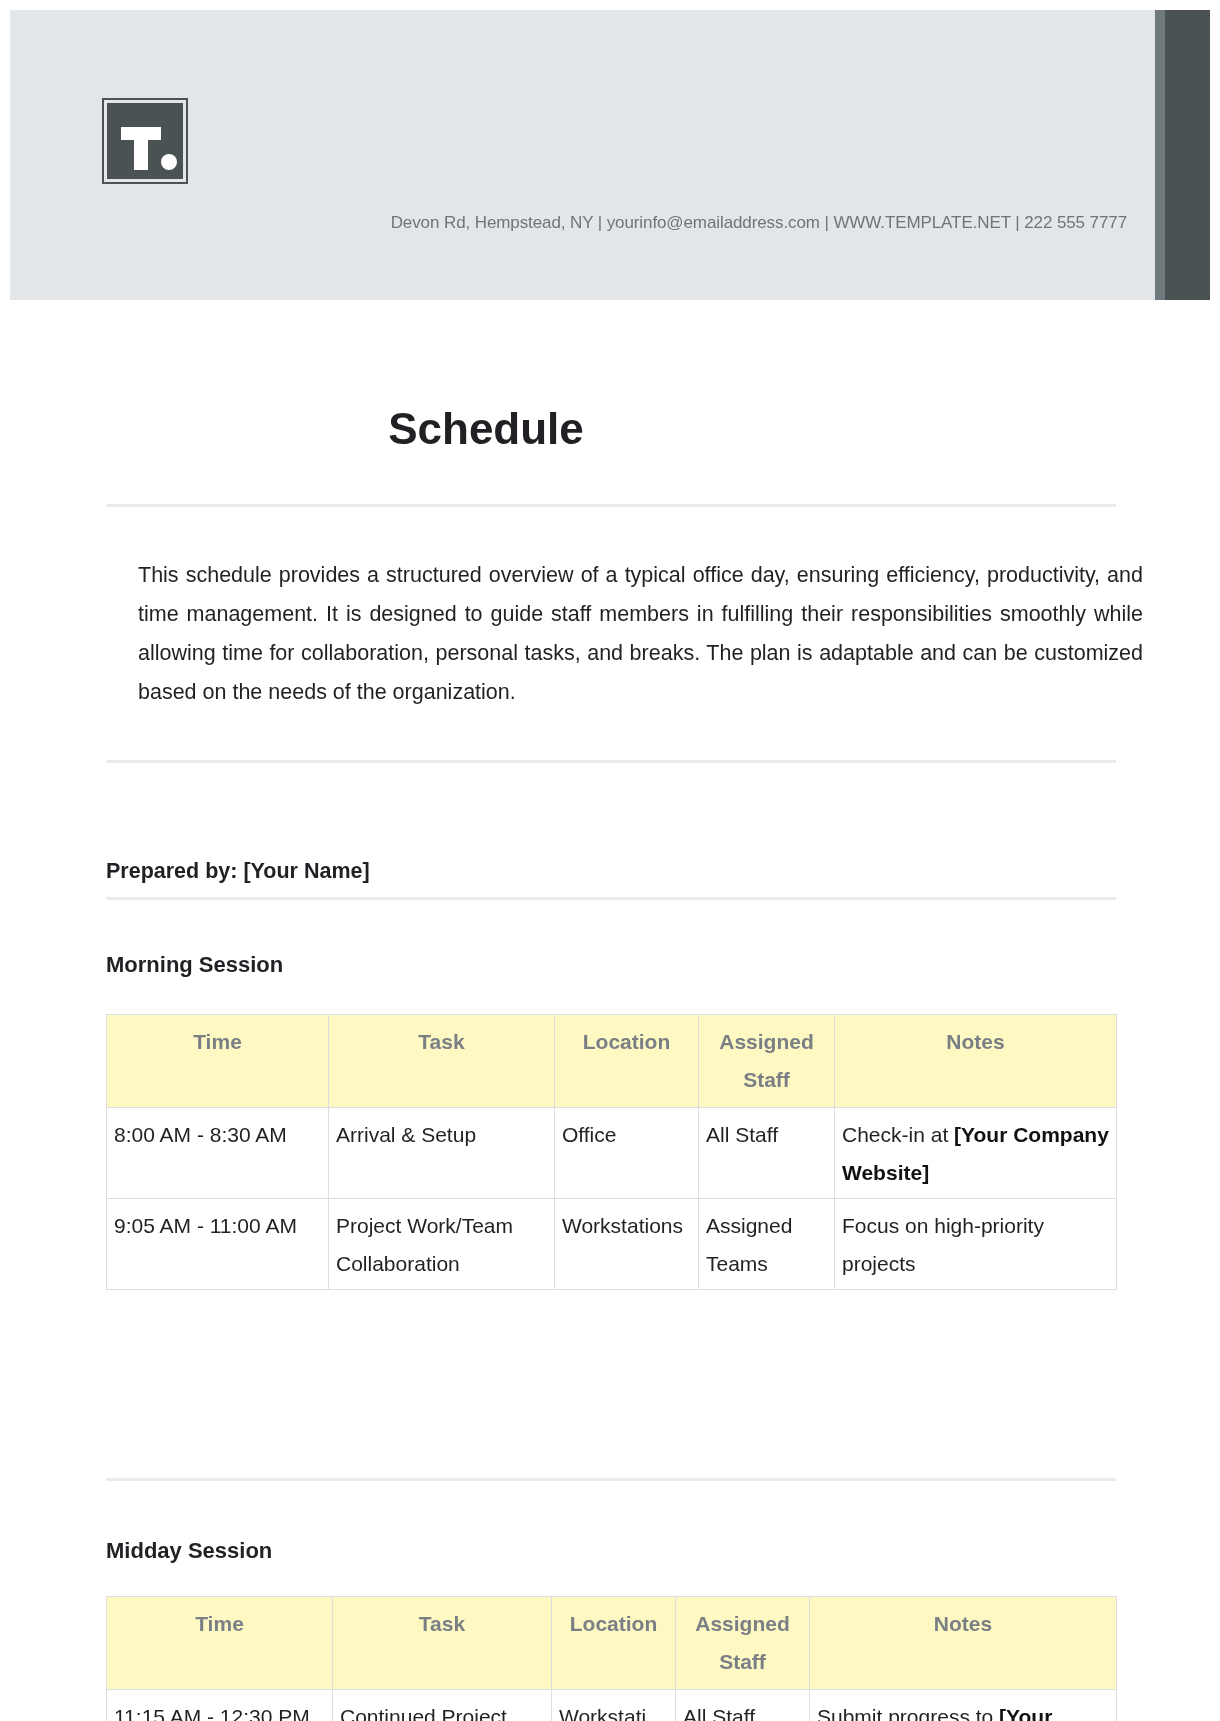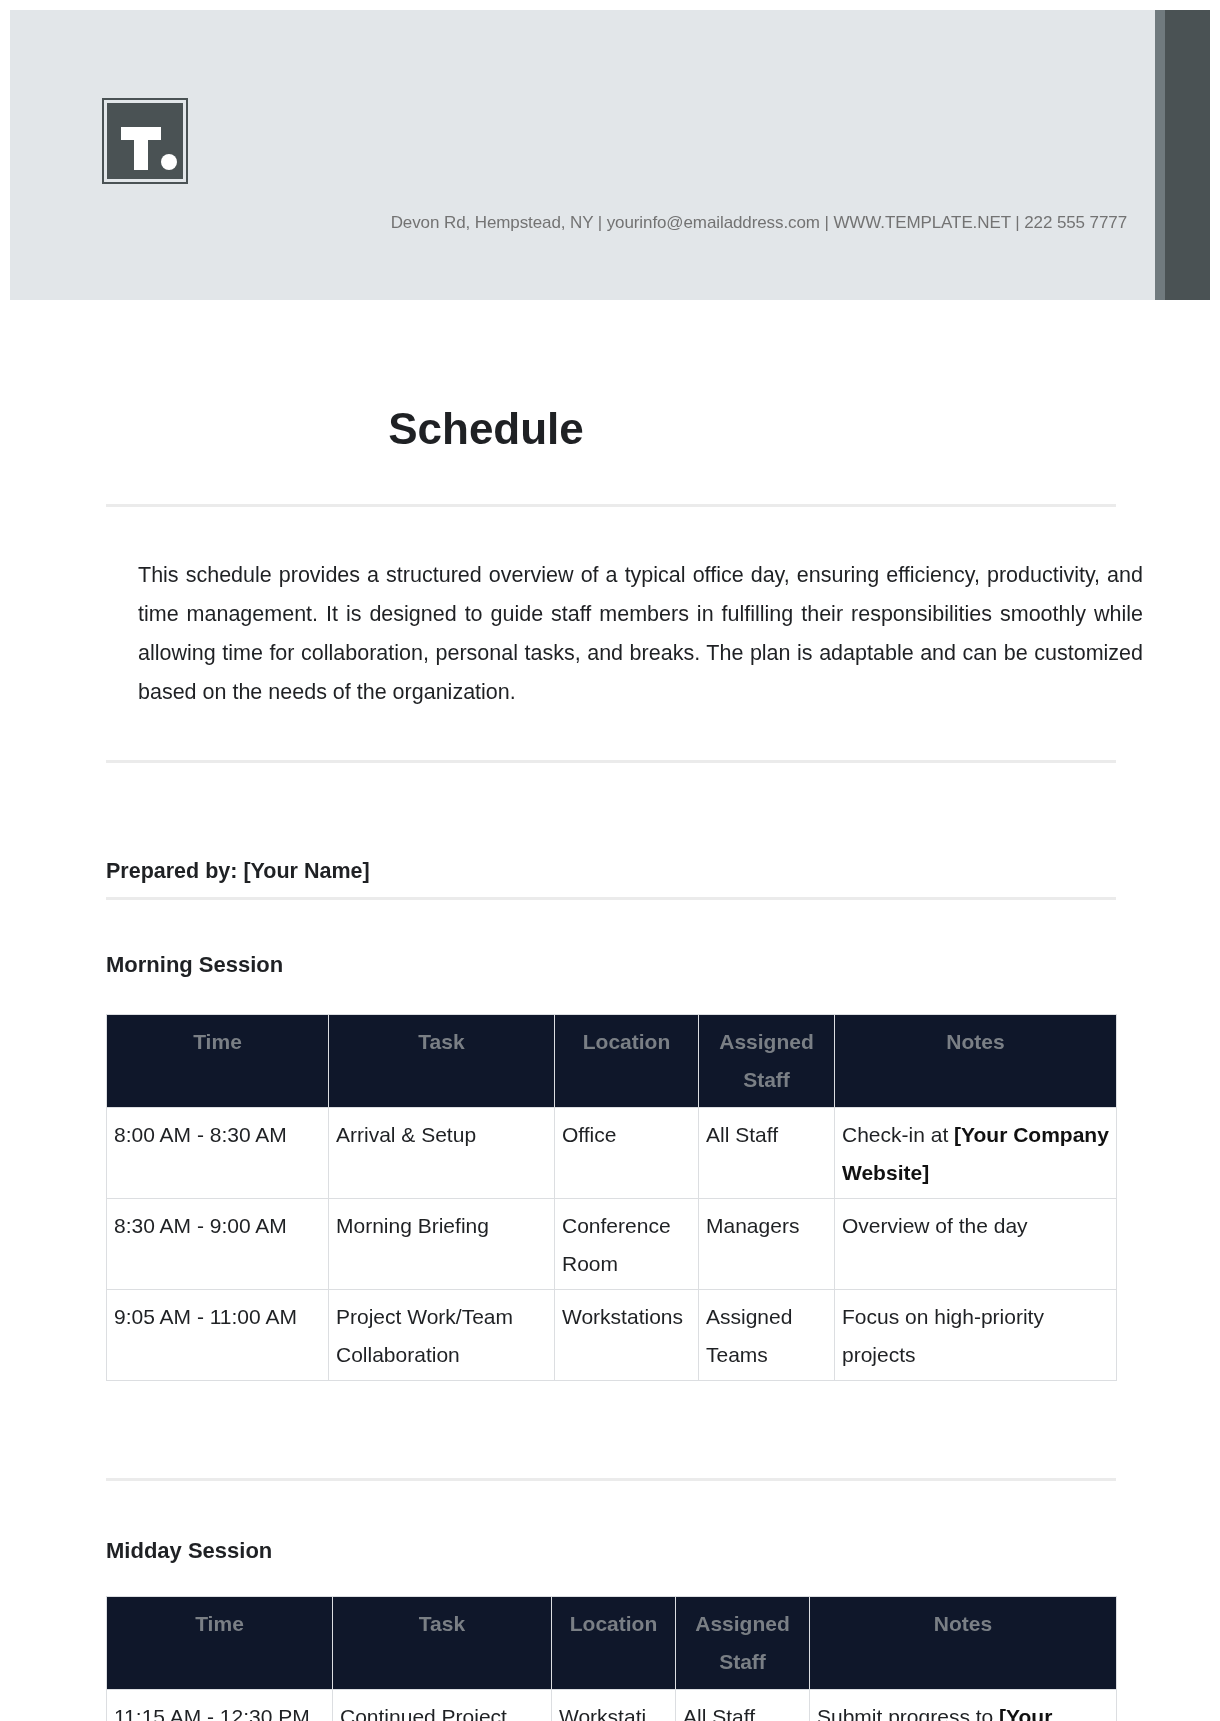--- a/index.html
+++ b/index.html
@@ -23,21 +23,21 @@
   .divider { position: absolute; left: 106px; width: 1010px; height: 3px; background: #ebebeb; }
 
   .intro { position: absolute; left: 106px; top: 556px; width: 1005px; font-size: 21.5px; line-height: 39px; text-align: justify; color: #1f2124; margin-left: 32px; }
 
   .prepared { position: absolute; left: 106px; top: 859px; font-size: 21.5px; font-weight: bold; color: #1f2124; }
 
   .section-title { position: absolute; left: 106px; font-size: 22px; font-weight: bold; color: #1f2124; }
 
   table.sched { position: absolute; left: 106px; border-collapse: collapse; table-layout: fixed; font-size: 21px; }
   table.sched th, table.sched td { border: 1.5px solid #dcdee1; vertical-align: top; }
-  table.sched th { background: #0f172a; color: #7a7f85; font-weight: bold; text-align: center; padding: 8px 6px; line-height: 38px; }
+  table.sched th { background: #fef9c3; color: #7a7f85; font-weight: bold; text-align: center; padding: 8px 6px; line-height: 38px; }
   table.sched td { padding: 8px 6px 6px 7px; line-height: 38px; color: #1f2124; }
   table.sched td b { font-weight: bold; color: #111; }
 </style>
 </head>
 <body>
 
 <div class="header-band"></div>
 <div class="accent-strip-light"></div>
 <div class="accent-strip-dark"></div>
 
@@ -84,27 +84,20 @@
   </thead>
   <tbody>
     <tr>
       <td>8:00 AM - 8:30 AM</td>
       <td>Arrival &amp; Setup</td>
       <td>Office</td>
       <td>All Staff</td>
       <td><span>Check-in at </span><b>[Your Company Website]</b></td>
     </tr>
     <tr>
-      <td>8:30 AM - 9:00 AM</td>
-      <td>Morning Briefing</td>
-      <td>Conference Room</td>
-      <td>Managers</td>
-      <td><span>Overview of the day</span><b></b></td>
-    </tr>
-    <tr>
       <td>9:05 AM - 11:00 AM</td>
       <td>Project Work/Team Collaboration</td>
       <td style="word-break:break-all">Workstations</td>
       <td>Assigned Teams</td>
       <td><span>Focus on high-priority projects</span><b></b></td>
     </tr>
   </tbody>
 </table>
 
 <div class="divider" style="top:1478px"></div>

